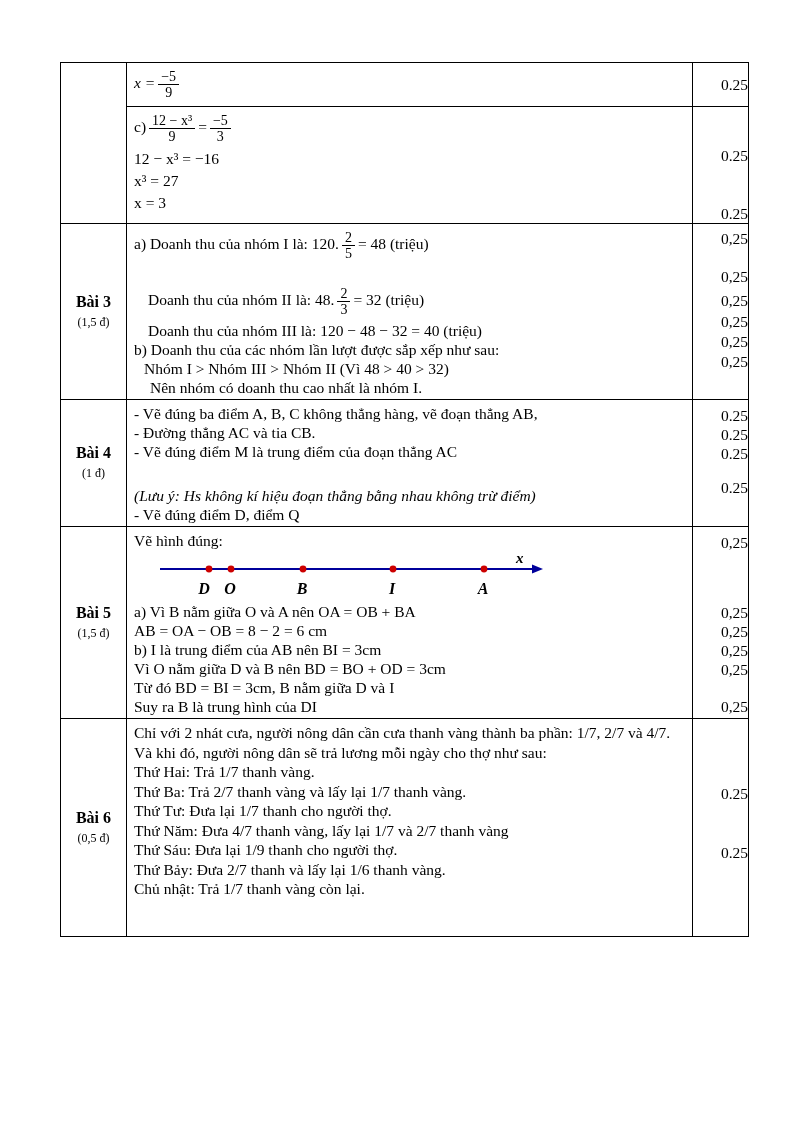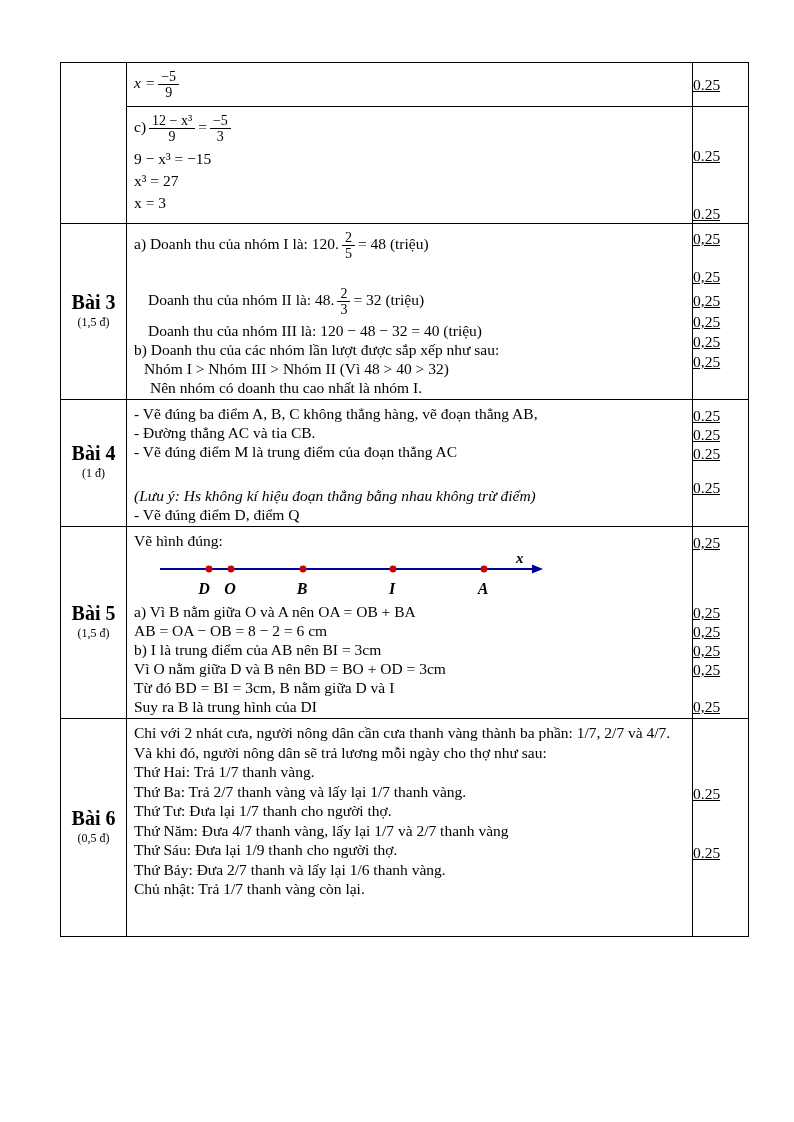--- a/index.html
+++ b/index.html
@@ -23,21 +23,21 @@
   col.c-points { width:56px; }
 
   .r1 td { height:44px; }
   .r2 td { height:117px; }
   .r3 td { height:158px; }
   .r4 td { height:100px; }
   .r5 td { height:191px; }
   .r6 td { height:218px;margin-top:34px; }
 
   .label-cell { text-align:center; vertical-align:middle; }
-  .label-cell .title { font-weight:bold; font-size:20px; line-height:20px;font-family:Liberation Serif, serif; }
+  .label-cell .title { font-weight:bold; font-size:16px; line-height:20px;font-family:Liberation Serif, serif; }
   .label-cell .subtitle { font-size:12px; line-height:20px; }
 
   .content-cell { padding:4px 6px 2px 7px; }
   .line { line-height:19px; min-height:19px; }
   .r6 .content-cell .line { line-height:19.5px; }
   .row2-line { line-height:22px; }
   .ind1 { padding-left:14px; }
   .ind2 { padding-left:10px; }
   .ind3 { padding-left:16px; }
   .italic { font-style:italic;margin-top:25px; }
@@ -46,22 +46,22 @@
   .frac {
     display:inline-block; vertical-align:middle; text-align:center;
     font-size:14px; line-height:15px; margin:2px 3px;
   }
   .frac .num { display:block; border-bottom:1px solid #000; padding:0 3px; }
   .frac .den { display:block; padding:0 3px; }
   .frac-line { margin-bottom:2px; }
 
   .points-cell { position:relative; }
   .pt {
-    position:absolute; left:0; right:0; text-align:left;
-    font-size:15.5px; line-height:18px;text-decoration:underline;
+    position:absolute; left:0; right:0; text-align:right;
+    font-size:15.5px; line-height:18px;
   }
 
   .figure-wrap { margin:2px 0 0 12px; height:50px; }
   .nl-label { font-family:"Liberation Serif", serif; font-style:italic; font-weight:bold; font-size:16px; }
   .nl-xlabel { font-family:"Liberation Serif", serif; font-style:italic; font-weight:bold; font-size:15px; }
 </style>
 </head>
 <body>
 
 <div class="sheet">
@@ -83,21 +83,21 @@
       <td class="points-cell">
         <span class="pt" style="top:13px">0.25</span>
       </td>
     </tr>
 
     <tr class="r2">
       <td class="content-cell">
         <div class="line frac-line">
           <span>c)</span><span class="frac"><span class="num">12 − x³</span><span class="den">9</span></span><span>=</span><span class="frac"><span class="num">−5</span><span class="den">3</span></span>
         </div>
-        <div class="line row2-line">9 − x³ = −15</div>
+        <div class="line row2-line">12 − x³ = −16</div>
         <div class="line row2-line">x³ = 27</div>
         <div class="line row2-line">x = 3</div>
       </td>
       <td class="points-cell">
         <span class="pt" style="top:40px">0.25</span>
         <span class="pt" style="top:98px">0.25</span>
       </td>
     </tr>
 
     <tr class="r3">

